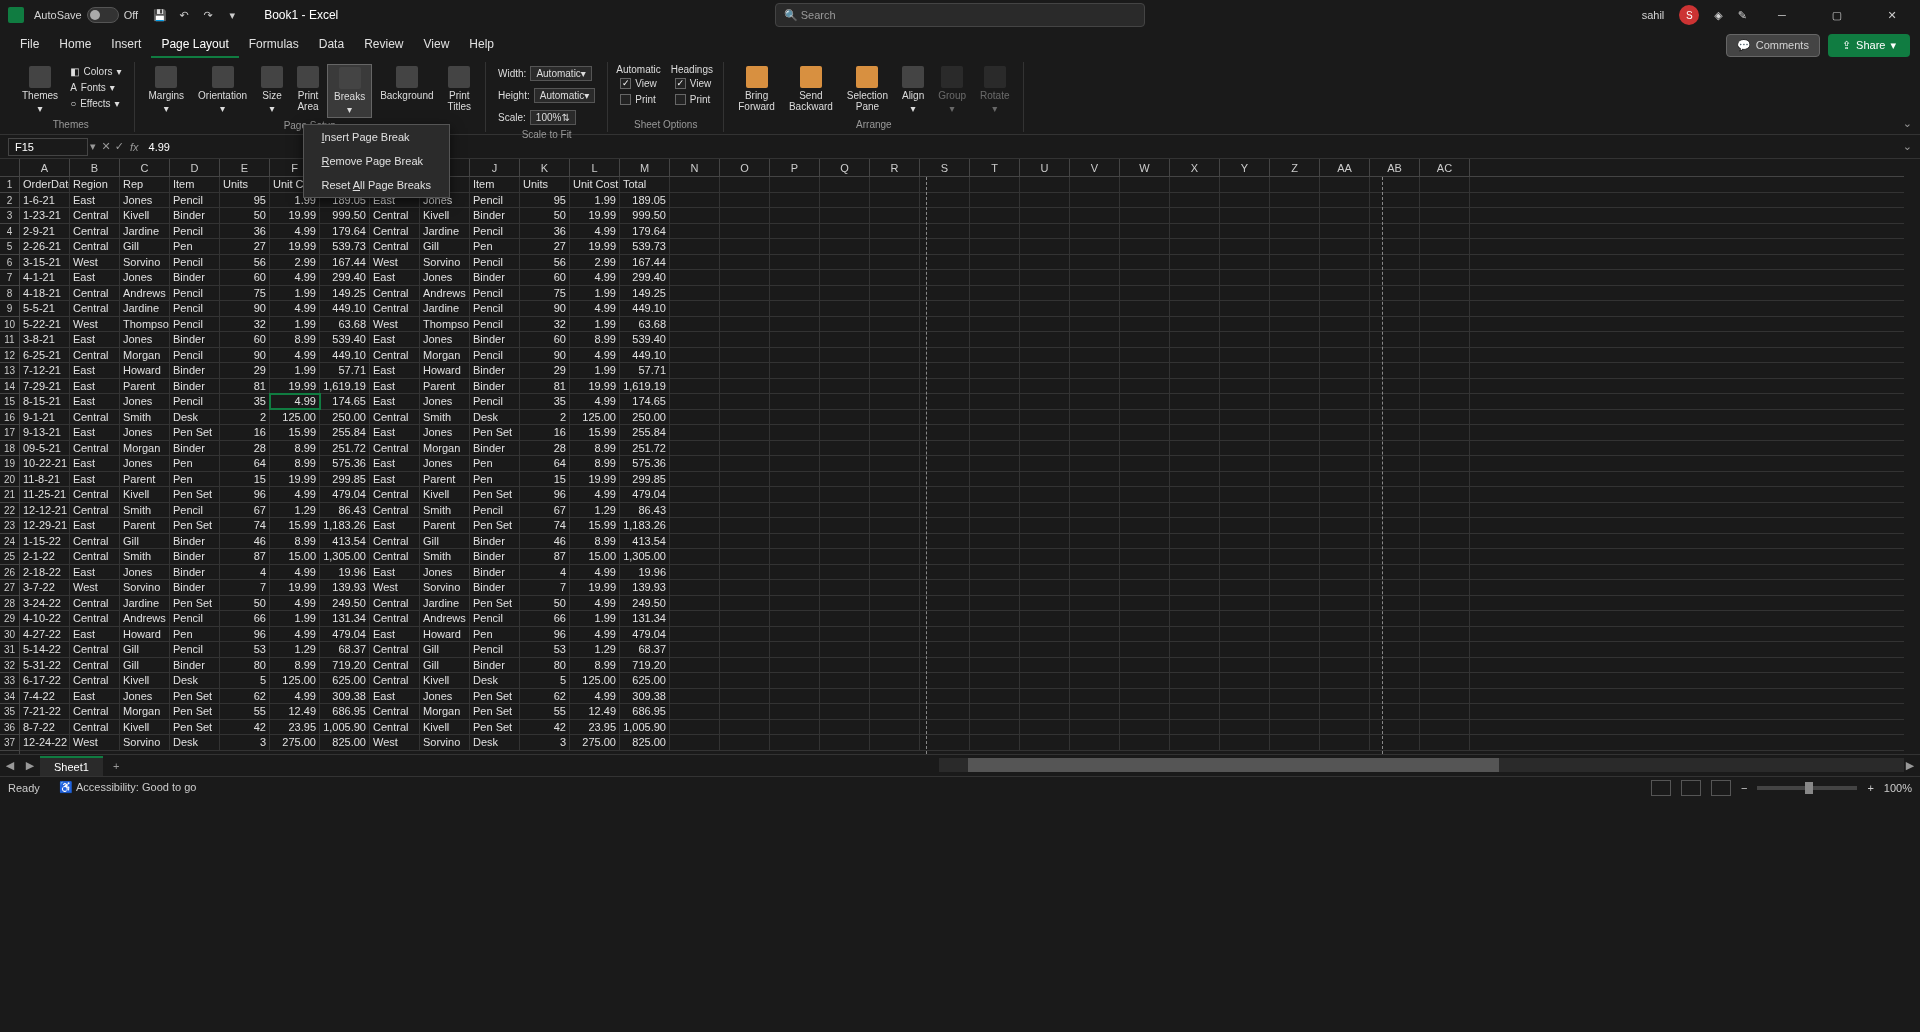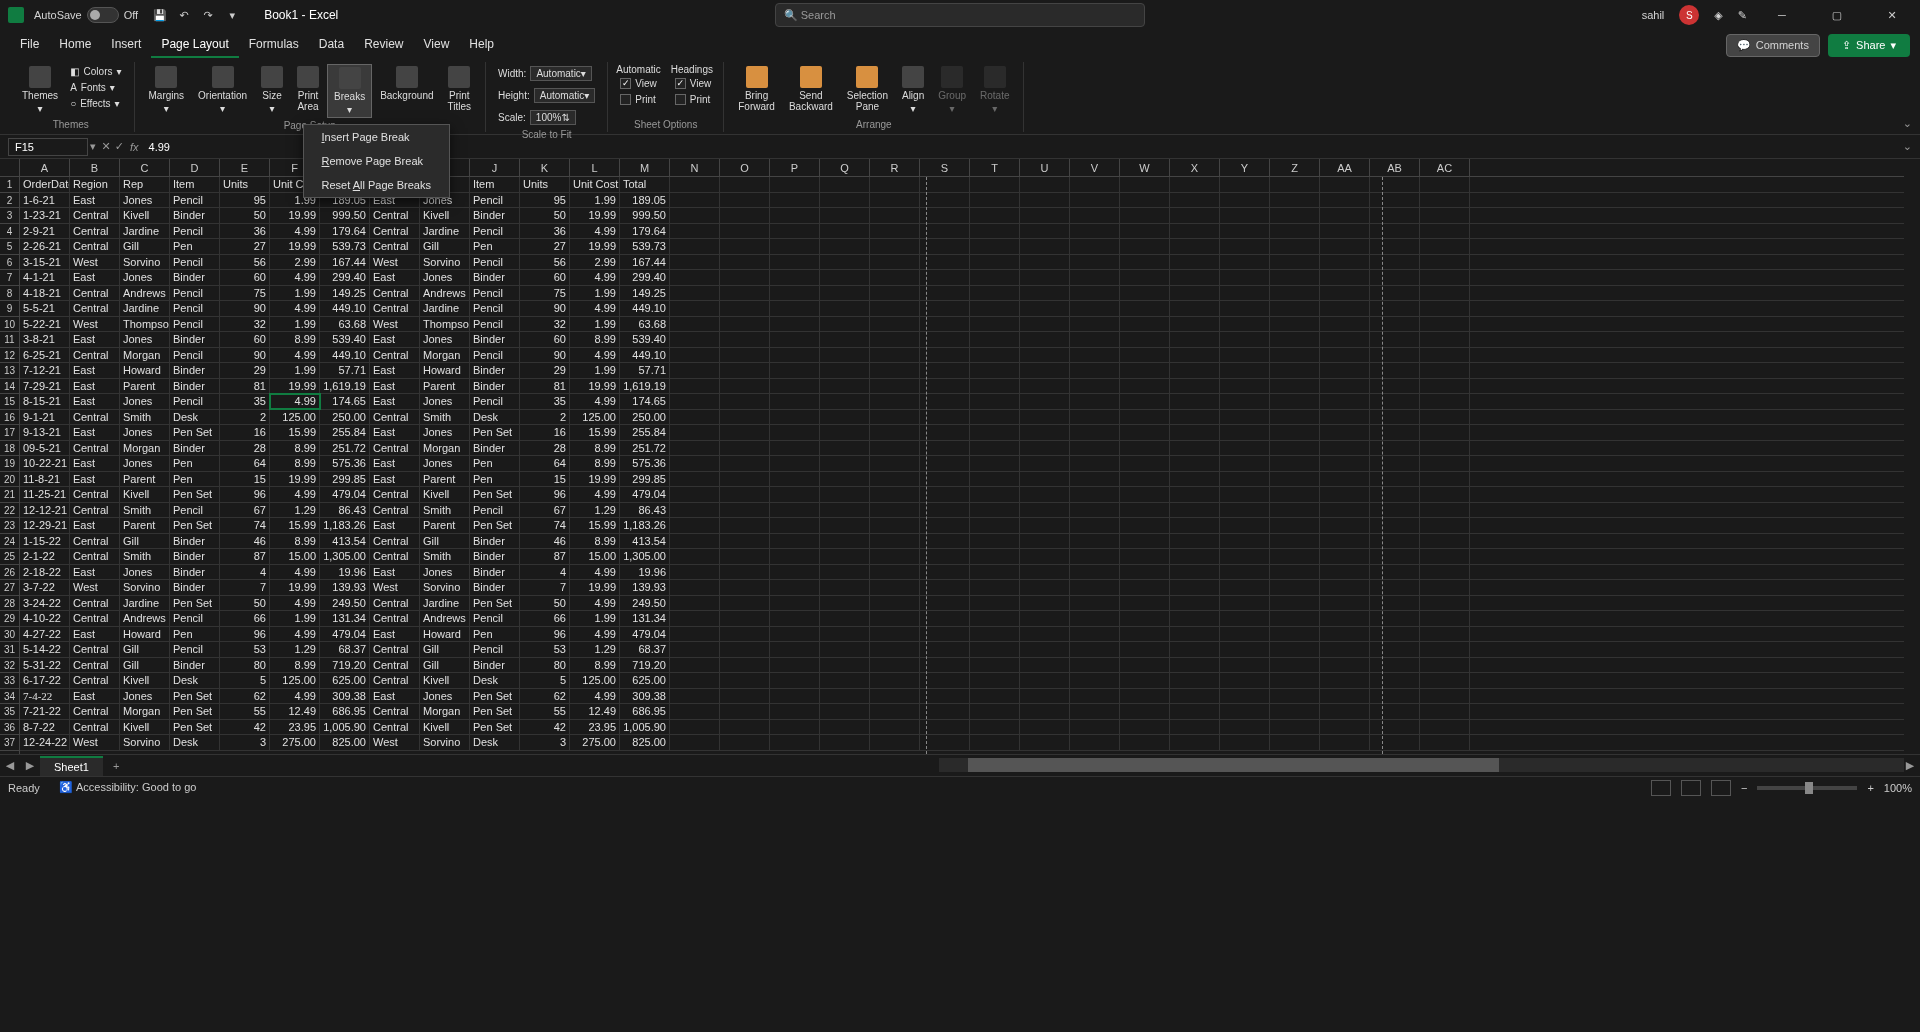--- a/index.html
+++ b/index.html
@@ -1382,21 +1382,21 @@
         <div class="cell" style="width: 50px;"></div>
         <div class="cell" style="width: 50px;"></div>
         <div class="cell" style="width: 50px;"></div>
         <div class="cell" style="width: 50px;"></div>
         <div class="cell" style="width: 50px;"></div>
         <div class="cell" style="width: 50px;"></div>
         <div class="cell" style="width: 50px;"></div>
         <div class="cell" style="width: 50px;"></div>
       </div>
       <div class="row">
-        <div class="cell" style="width: 50px; font-family: Liberation Serif, serif;">7-4-22</div>
+        <div class="cell" style="width: 50px;">7-4-22</div>
         <div class="cell" style="width: 50px;">East</div>
         <div class="cell" style="width: 50px;">Jones</div>
         <div class="cell" style="width: 50px;">Pen Set</div>
         <div class="cell num" style="width: 50px;">62</div>
         <div class="cell num" style="width: 50px;">4.99</div>
         <div class="cell num" style="width: 50px;">309.38</div>
         <div class="cell" style="width: 50px;">East</div>
         <div class="cell" style="width: 50px;">Jones</div>
         <div class="cell" style="width: 50px;">Pen Set</div>
         <div class="cell num" style="width: 50px;">62</div>

